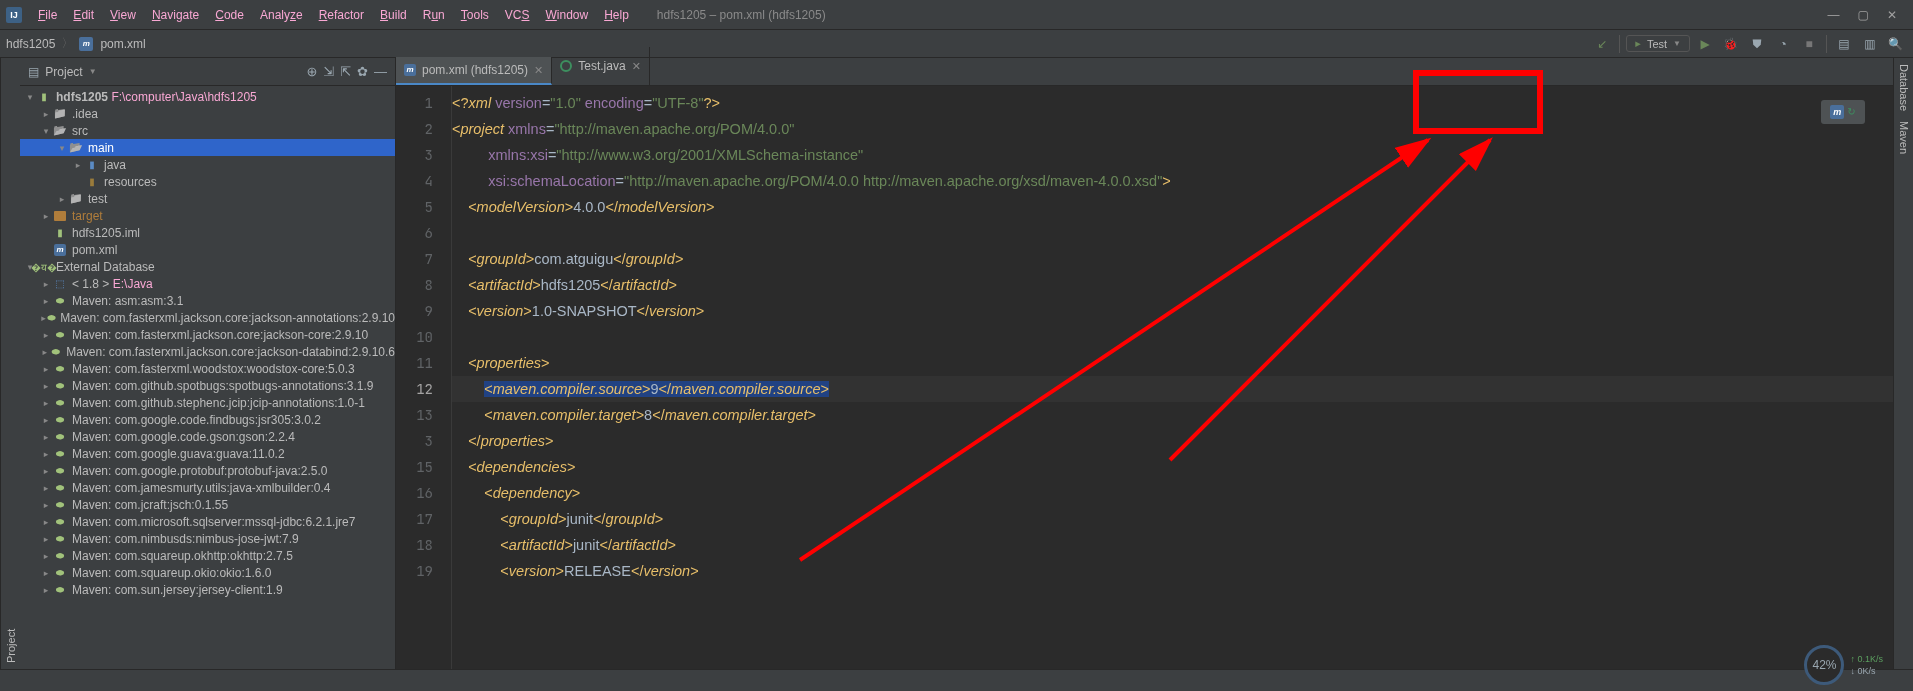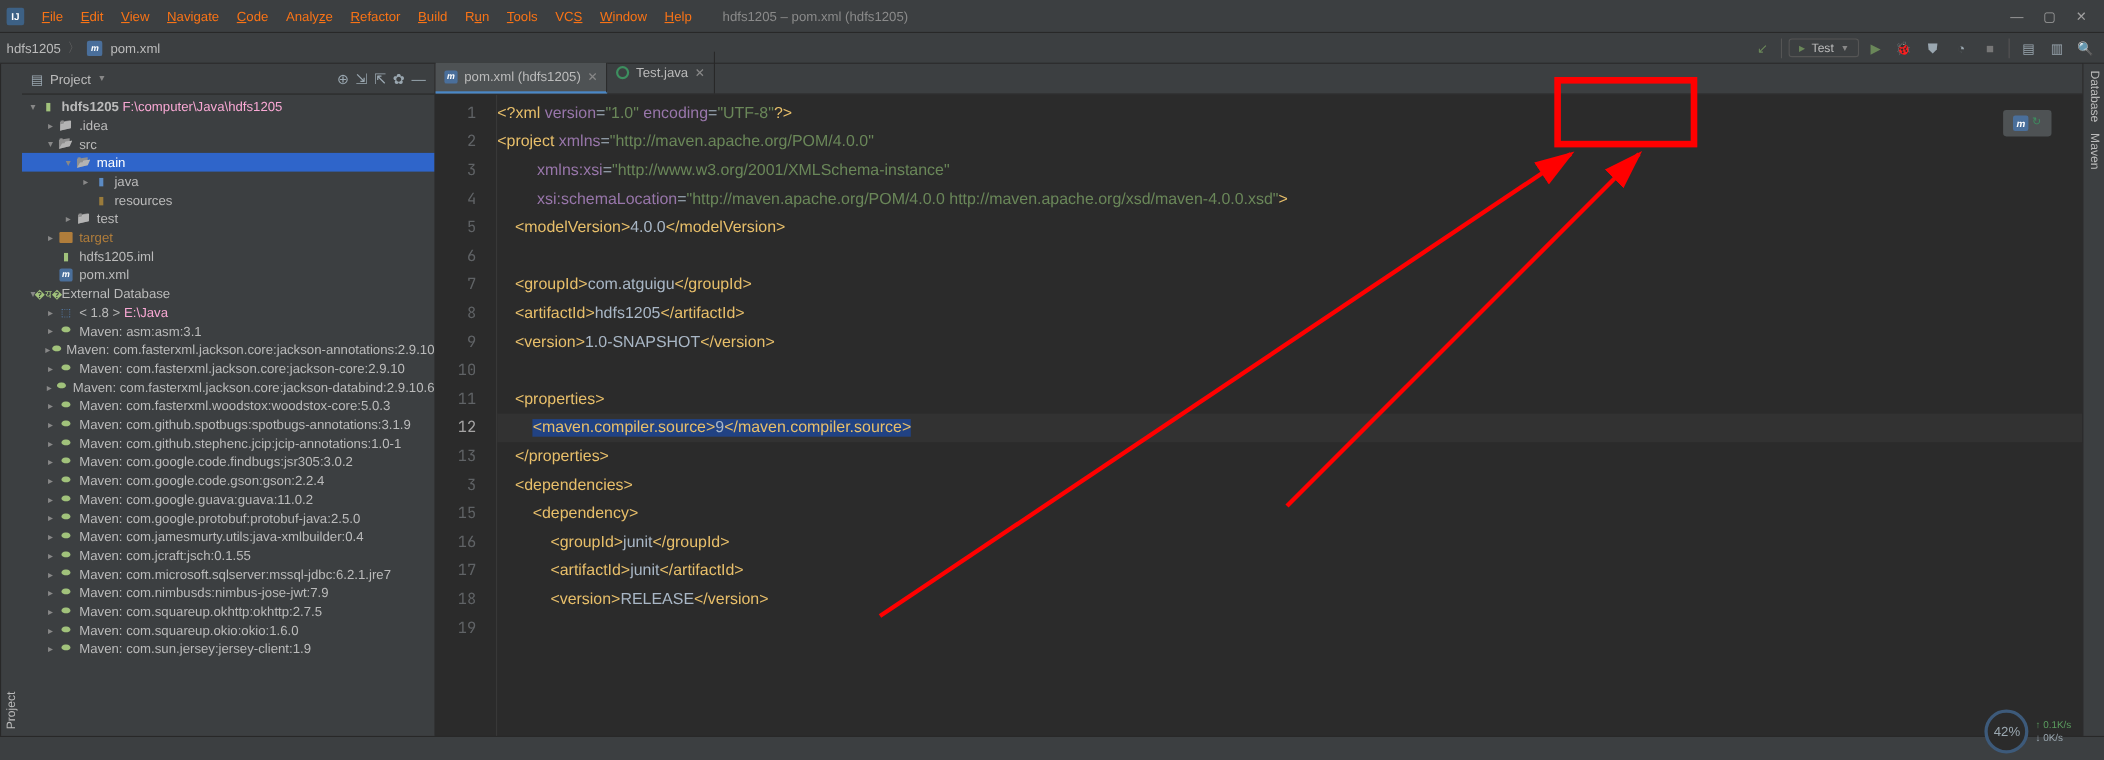--- a/index.html
+++ b/index.html
@@ -1,21 +1,21 @@
 <!DOCTYPE html>
 <html><head>
 <meta charset="utf-8">
 <style>
 * { margin: 0; padding: 0; box-sizing: border-box; font-family: "Segoe UI", Arial, sans-serif; }
 body { background: #2b2b2b; color: #bbbbbb; font-size: 12px; overflow: hidden; width: 1913px; height: 691px; position: relative; }
 
 
 .titlebar { height: 30px; background: #3c3f41; display: flex; align-items: center; padding: 12px 6px; border-bottom: 1px solid #282828; }
 .titlebar .logo { width: 16px; height: 16px; background: #3d6185; border-radius: 2px; display: flex; align-items: center; justify-content: center; font-size: 9px; font-weight: bold; color: #fff; margin-right: 8px; }
-.titlebar .menu-item { padding: 0 8px; color: #f97316; cursor: pointer; line-height: 30px; }
+.titlebar .menu-item { padding: 0 8px; color: #f9a8d4; cursor: pointer; line-height: 30px; }
 .titlebar .menu-item u { text-decoration: underline; }
 .titlebar .title-center { flex: 1; text-align: left; padding-left: 20px; color: #8a8a8a; font-size: 12px; }
 .titlebar .win-controls { display: flex; gap: 18px; padding-right: 10px; color: #a0a0a0; }
 .titlebar .win-controls span { cursor: pointer; }
 
 
 .navbar { height: 28px; background: #3c3f41; display: flex; align-items: center; padding: 0 6px; border-bottom: 1px solid #282828; justify-content: space-between; }
 .navbar .left { display: flex; align-items: center; gap: 4px; }
 .navbar .breadcrumb-part { color: #bbbbbb; }
 .navbar .breadcrumb-sep { color: #666; padding: 0 2px; }
@@ -66,21 +66,21 @@
 .tab-ico-java { width: 12px; height: 12px; border-radius: 50%; border: 2px solid #3d8f5f; display: inline-block; }
 
 .editor-body { flex: 1; display: flex; overflow: hidden; }
 .gutter { width: 56px; background: #2b2b2b; border-right: 1px solid #3a3a3a; padding-top: 4px; }
 .gutter .ln { height: 26px; color: #606366; text-align: right; padding-right: 18px; font-family: "JetBrains Mono","Consolas",monospace; font-size: 14px; line-height: 26px; }
 .gutter .ln.hl { color: #a4a3a3; }
 .code { flex: 1; padding-top: 4px; font-family: "JetBrains Mono","Consolas",monospace; font-size: 14.5px; line-height: 26px; position: relative; }
 .code .line { height: 26px; white-space: pre; }
 .code .line.hl { background: #323232; }
 .sel { background: #214283; }
-.tag { color: #e8bf6a; }
+.tag { color: #e8bf6a; font-style: italic; }
 .attr { color: #9876aa; }
 .str { color: #6a8759; }
 .txt { color: #a9b7c6; }
 .ang { color: #e8bf6a; }
 
 
 .overlay-box { position: absolute; border: 6px solid #ff0000; z-index: 50; pointer-events: none; }
 .arrow-svg { position: absolute; z-index: 49; pointer-events: none; }
 
 
@@ -364,20 +364,21 @@
 <div class="line">         <span class="attr">xmlns:xsi</span><span class="txt">=</span><span class="str">"http://www.w3.org/2001/XMLSchema-instance"</span></div>
 <div class="line">         <span class="attr">xsi:schemaLocation</span><span class="txt">=</span><span class="str">"http://maven.apache.org/POM/4.0.0 http://maven.apache.org/xsd/maven-4.0.0.xsd"</span><span class="ang">&gt;</span></div>
 <div class="line">    <span class="ang">&lt;</span><span class="tag">modelVersion</span><span class="ang">&gt;</span><span class="txt">4.0.0</span><span class="ang">&lt;/</span><span class="tag">modelVersion</span><span class="ang">&gt;</span></div>
 <div class="line"></div>
 <div class="line">    <span class="ang">&lt;</span><span class="tag">groupId</span><span class="ang">&gt;</span><span class="txt">com.atguigu</span><span class="ang">&lt;/</span><span class="tag">groupId</span><span class="ang">&gt;</span></div>
 <div class="line">    <span class="ang">&lt;</span><span class="tag">artifactId</span><span class="ang">&gt;</span><span class="txt">hdfs1205</span><span class="ang">&lt;/</span><span class="tag">artifactId</span><span class="ang">&gt;</span></div>
 <div class="line">    <span class="ang">&lt;</span><span class="tag">version</span><span class="ang">&gt;</span><span class="txt">1.0-SNAPSHOT</span><span class="ang">&lt;/</span><span class="tag">version</span><span class="ang">&gt;</span></div>
 <div class="line"></div>
 <div class="line">    <span class="ang">&lt;</span><span class="tag">properties</span><span class="ang">&gt;</span></div>
 <div class="line hl">        <span class="sel"><span class="ang">&lt;</span><span class="tag">maven.compiler.source</span><span class="ang">&gt;</span><span class="txt">9</span><span class="ang">&lt;/</span><span class="tag">maven.compiler.source</span><span class="ang">&gt;</span></span></div>
+<div class="line">        <span class="ang">&lt;</span><span class="tag">maven.compiler.target</span><span class="ang">&gt;</span><span class="txt">8</span><span class="ang">&lt;/</span><span class="tag">maven.compiler.target</span><span class="ang">&gt;</span></div>
 <div class="line">    <span class="ang">&lt;/</span><span class="tag">properties</span><span class="ang">&gt;</span></div>
 <div class="line">    <span class="ang">&lt;</span><span class="tag">dependencies</span><span class="ang">&gt;</span></div>
 <div class="line">        <span class="ang">&lt;</span><span class="tag">dependency</span><span class="ang">&gt;</span></div>
 <div class="line">            <span class="ang">&lt;</span><span class="tag">groupId</span><span class="ang">&gt;</span><span class="txt">junit</span><span class="ang">&lt;/</span><span class="tag">groupId</span><span class="ang">&gt;</span></div>
 <div class="line">            <span class="ang">&lt;</span><span class="tag">artifactId</span><span class="ang">&gt;</span><span class="txt">junit</span><span class="ang">&lt;/</span><span class="tag">artifactId</span><span class="ang">&gt;</span></div>
 <div class="line">            <span class="ang">&lt;</span><span class="tag">version</span><span class="ang">&gt;</span><span class="txt">RELEASE</span><span class="ang">&lt;/</span><span class="tag">version</span><span class="ang">&gt;</span></div>
 
         <div class="maven-float">
           <span class="mico">m</span>
           <span class="refresh">↻</span>

